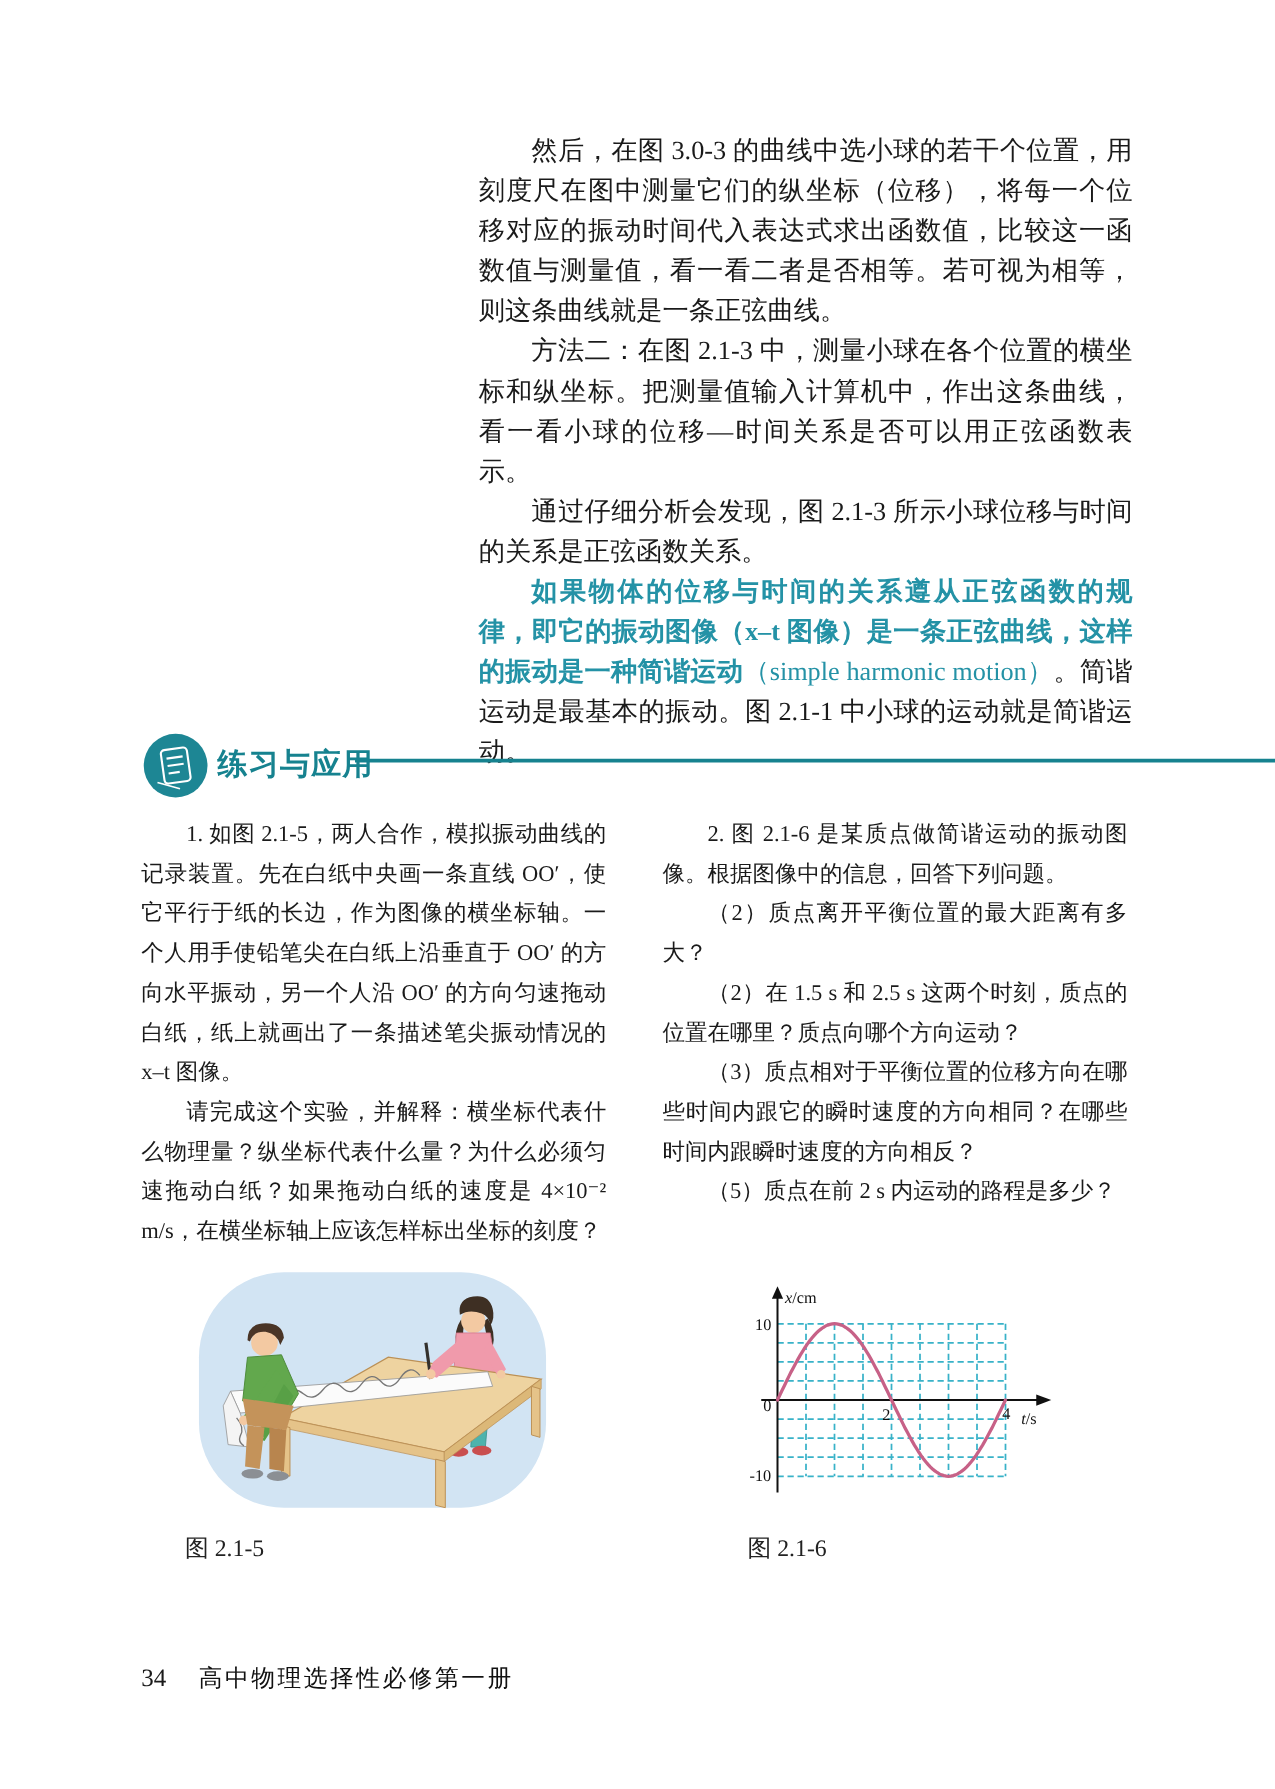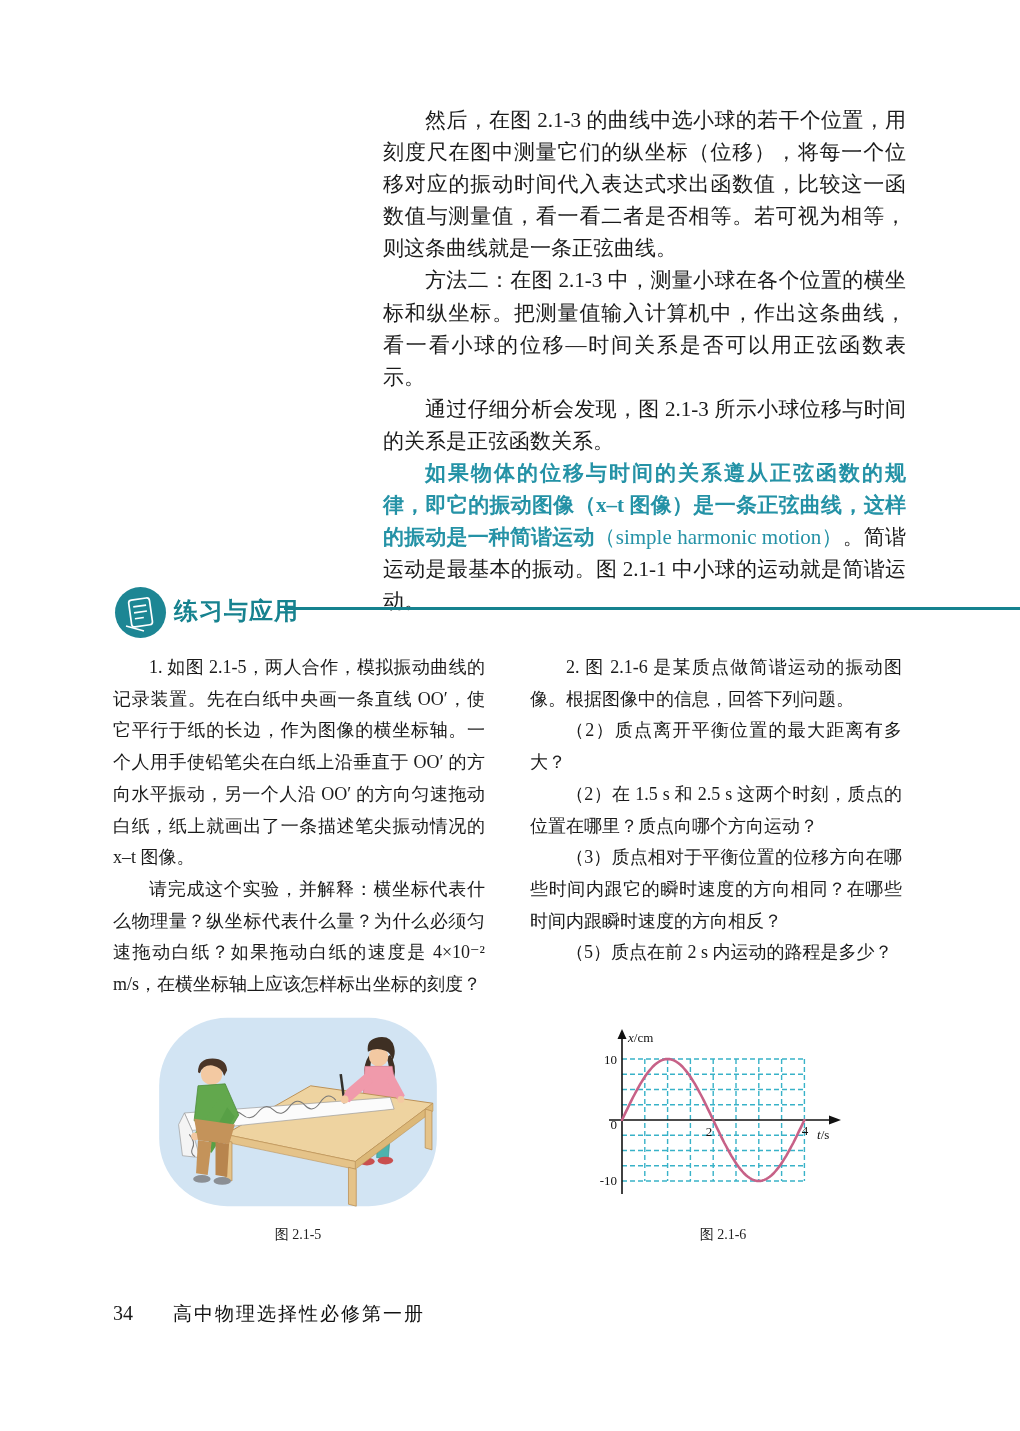--- a/index.html
+++ b/index.html
@@ -22,42 +22,42 @@
 
   
   .ex-col{top:652px;width:372px;font-size:18px;line-height:31.7px;text-align:justify;}
   .ex-col p{margin:0;text-indent:2em;}
   .ex-left{left:113px;}
   .ex-right{left:530px;}
 
   
   .fig5{left:148px;top:1012px;width:300px;height:200px;}
   .fig6{left:598px;top:1024px;width:250px;height:182px;}
-  .caption{top:1226px;text-align:center;font-size:14px;color:#222;}
+  .caption{top:1226px;text-align:left;font-size:19px;color:#222;}
   .cap5{left:148px;width:300px;}
   .cap6{left:598px;width:250px;}
 
   
   #fig6-grid line{stroke-width:1.4;stroke-dasharray:5 3;}
   #fig6-curve{fill:none;stroke-width:2.6;stroke-linecap:round;}
   .axis{stroke:#111;stroke-width:1.6;}
   .ticktext{font-family:"Liberation Serif","DejaVu Serif",serif;font-size:13px;fill:#111;}
   .ital{font-style:italic;}
 
   
-  .footer{left:113px;top:1301px;display:flex;align-items:baseline;gap:40px;justify-content:center;}
+  .footer{left:113px;top:1330px;display:flex;align-items:baseline;gap:26px;justify-content:center;}
   .pgnum{font-size:20px;}
   .booktitle{font-family:"Liberation Sans","DejaVu Sans",sans-serif;font-size:19px;
              color:#111;letter-spacing:2px;}
 </style>
 </head>
 <body>
 
 <div class="abs main-text">
-  <p>然后，在图 2.1-3 的曲线中选小球的若干个位置，用刻度尺在图中测量它们的纵坐标（位移），将每一个位移对应的振动时间代入表达式求出函数值，比较这一函数值与测量值，看一看二者是否相等。若可视为相等，则这条曲线就是一条正弦曲线。</p>
+  <p>然后，在图 3.0-3 的曲线中选小球的若干个位置，用刻度尺在图中测量它们的纵坐标（位移），将每一个位移对应的振动时间代入表达式求出函数值，比较这一函数值与测量值，看一看二者是否相等。若可视为相等，则这条曲线就是一条正弦曲线。</p>
   <p>方法二：在图 2.1-3 中，测量小球在各个位置的横坐标和纵坐标。把测量值输入计算机中，作出这条曲线，看一看小球的位移—时间关系是否可以用正弦函数表示。</p>
   <p>通过仔细分析会发现，图 2.1-3 所示小球位移与时间的关系是正弦函数关系。</p>
   <p><span class="kw">如果物体的位移与时间的关系遵从正弦函数的规律，即它的振动图像（x–t 图像）是一条正弦曲线，这样的振动是一种简谐运动</span><span class="kw-en">（simple harmonic motion）</span><span>。简谐运动是最基本的振动。图 2.1-1 中小球的运动就是简谐运动。</span></p>
 </div>
 
 <svg class="abs sec-badge" viewBox="0 0 53 53">
   <circle cx="26.5" cy="26.5" r="25.5" fill="#1d8694"></circle>
   <g stroke="#ffffff" stroke-width="1.7" fill="none" transform="rotate(-8 26 26)">
     <rect x="16" y="13" width="21" height="27" rx="3"></rect>
     <line x1="20" y1="20" x2="33" y2="20"></line>

